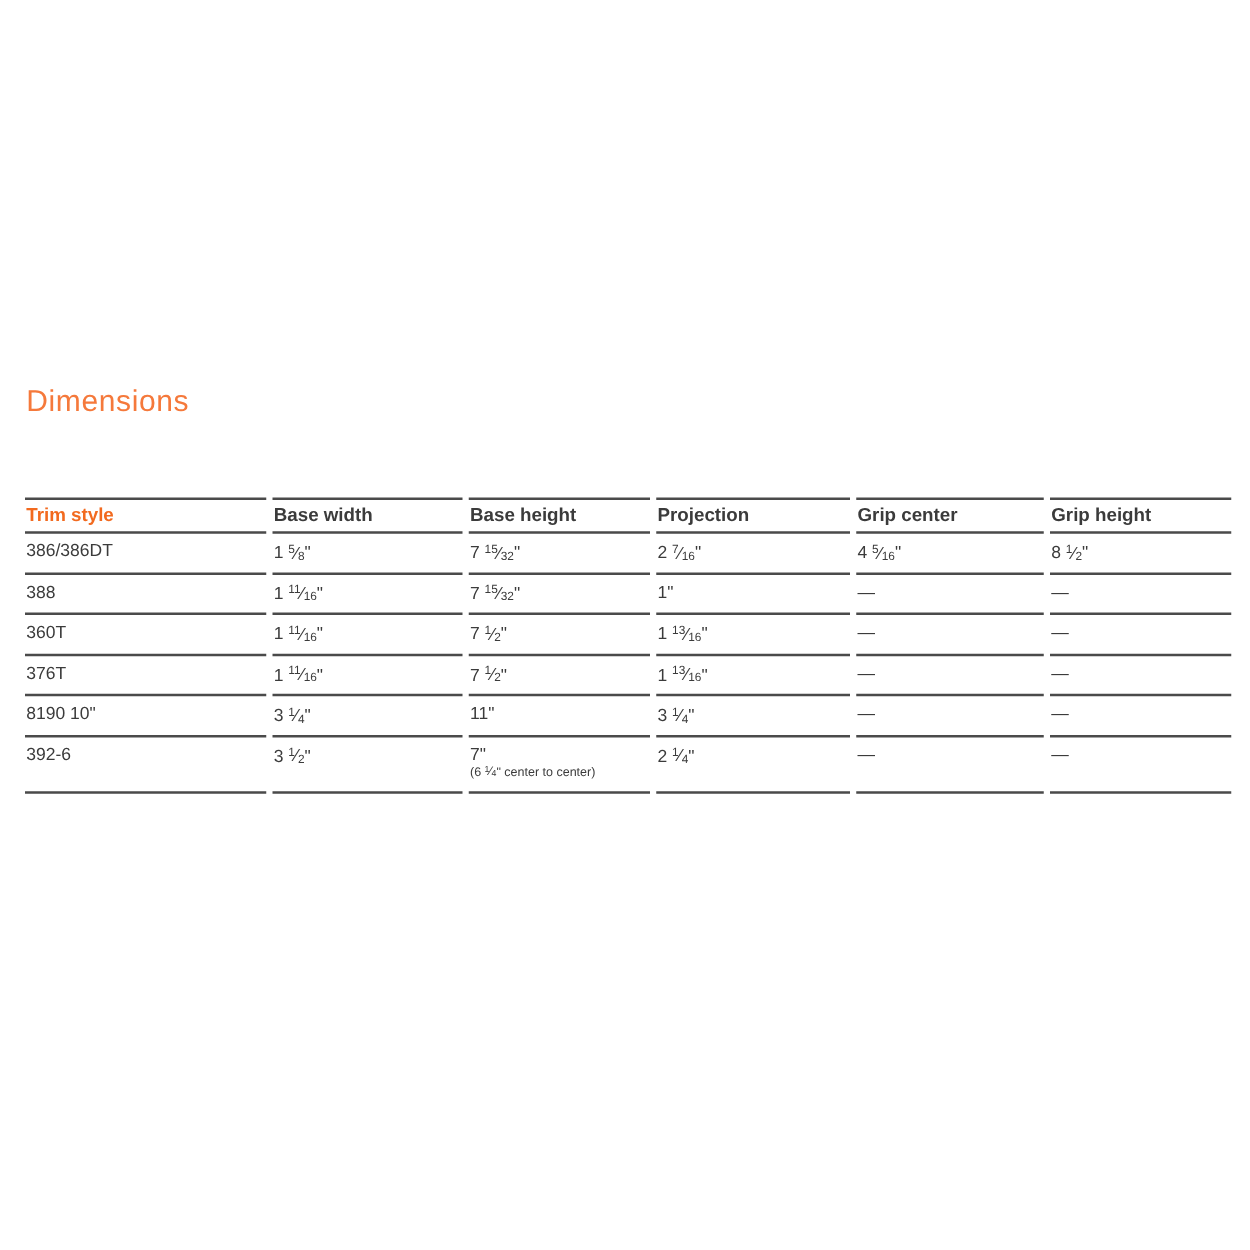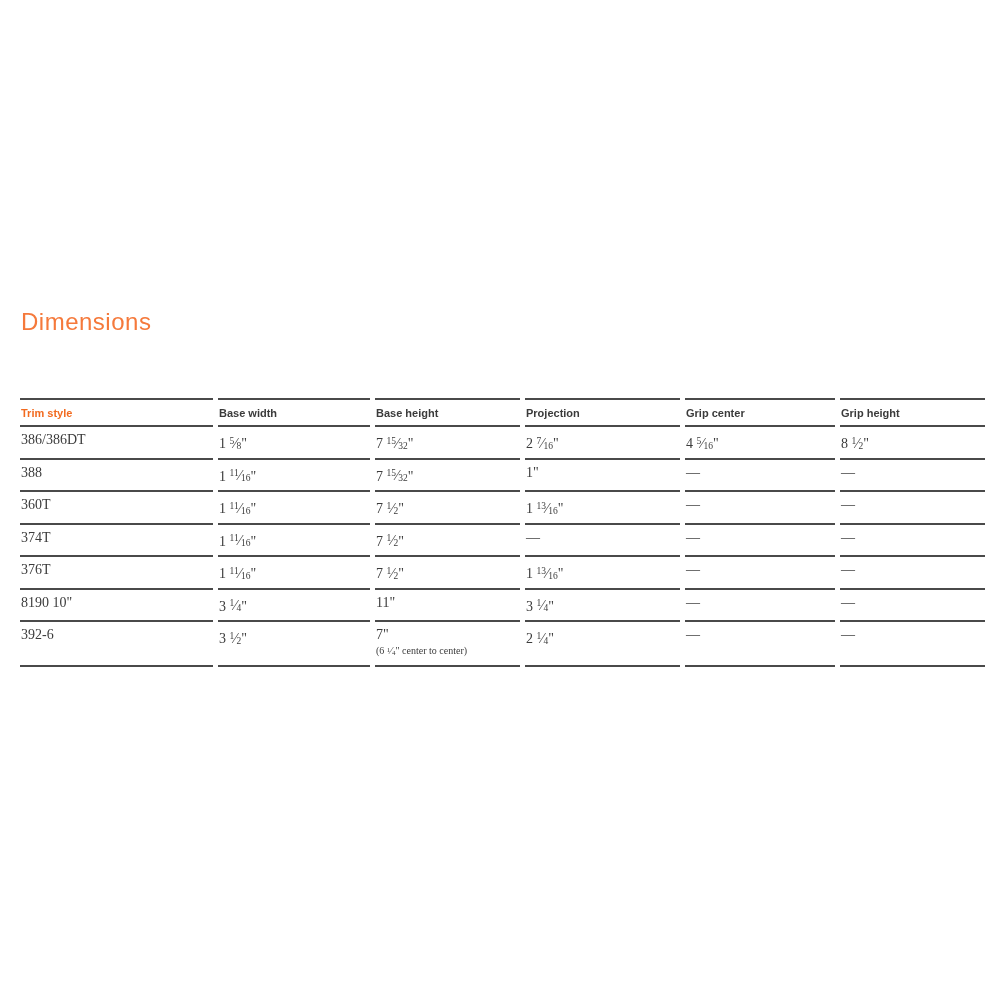--- a/index.html
+++ b/index.html
@@ -35,30 +35,29 @@
   col.c-gh   { width: 145px; }
 
   th, td {
     vertical-align: top;
     text-align: left;
     border-top: 2px solid var(--border, #4A4A4A);
     padding: 5px 0 4px 1px;
     line-height: 16px;
   }
   thead th {
-    font-size: 11px;
+    font-size: 15px;
     font-weight: 700;
     color: var(--text, #3B3B3B);
   }
   thead th.accent { color: var(--table_header_accent, #F26A1F); }
   tbody td {
     font-size: 14px;
     font-weight: 400;
     color: var(--text, #3B3B3B);
-    font-family: Liberation Serif, serif;
   }
   tbody tr:last-child td {
     border-bottom: 2px solid var(--border, #4A4A4A);
     padding-bottom: 7px;
   }
   .frac sup { font-size: 9.5px; vertical-align: 4.5px; letter-spacing: 0; }
   .frac sub { font-size: 9.5px; vertical-align: -1px; letter-spacing: 0; }
   .note {
     font-size: 10px;
     line-height: 12px;
@@ -123,31 +122,20 @@
     <td>1 <span class="frac"><sup>11</sup>⁄<sub>16</sub></span>"</td>
     <td>
       <div>7 <span class="frac"><sup>1</sup>⁄<sub>2</sub></span>"</div>
 
     </td>
     <td>1 <span class="frac"><sup>13</sup>⁄<sub>16</sub></span>"</td>
     <td>—</td>
     <td>—</td>
   </tr>
 
-  <tr>
-    <td>374T</td>
-    <td>1 <span class="frac"><sup>11</sup>⁄<sub>16</sub></span>"</td>
-    <td>
-      <div>7 <span class="frac"><sup>1</sup>⁄<sub>2</sub></span>"</div>
-
-    </td>
-    <td>—</td>
-    <td>—</td>
-    <td>—</td>
-  </tr>
 
   <tr>
     <td>376T</td>
     <td>1 <span class="frac"><sup>11</sup>⁄<sub>16</sub></span>"</td>
     <td>
       <div>7 <span class="frac"><sup>1</sup>⁄<sub>2</sub></span>"</div>
 
     </td>
     <td>1 <span class="frac"><sup>13</sup>⁄<sub>16</sub></span>"</td>
     <td>—</td>

